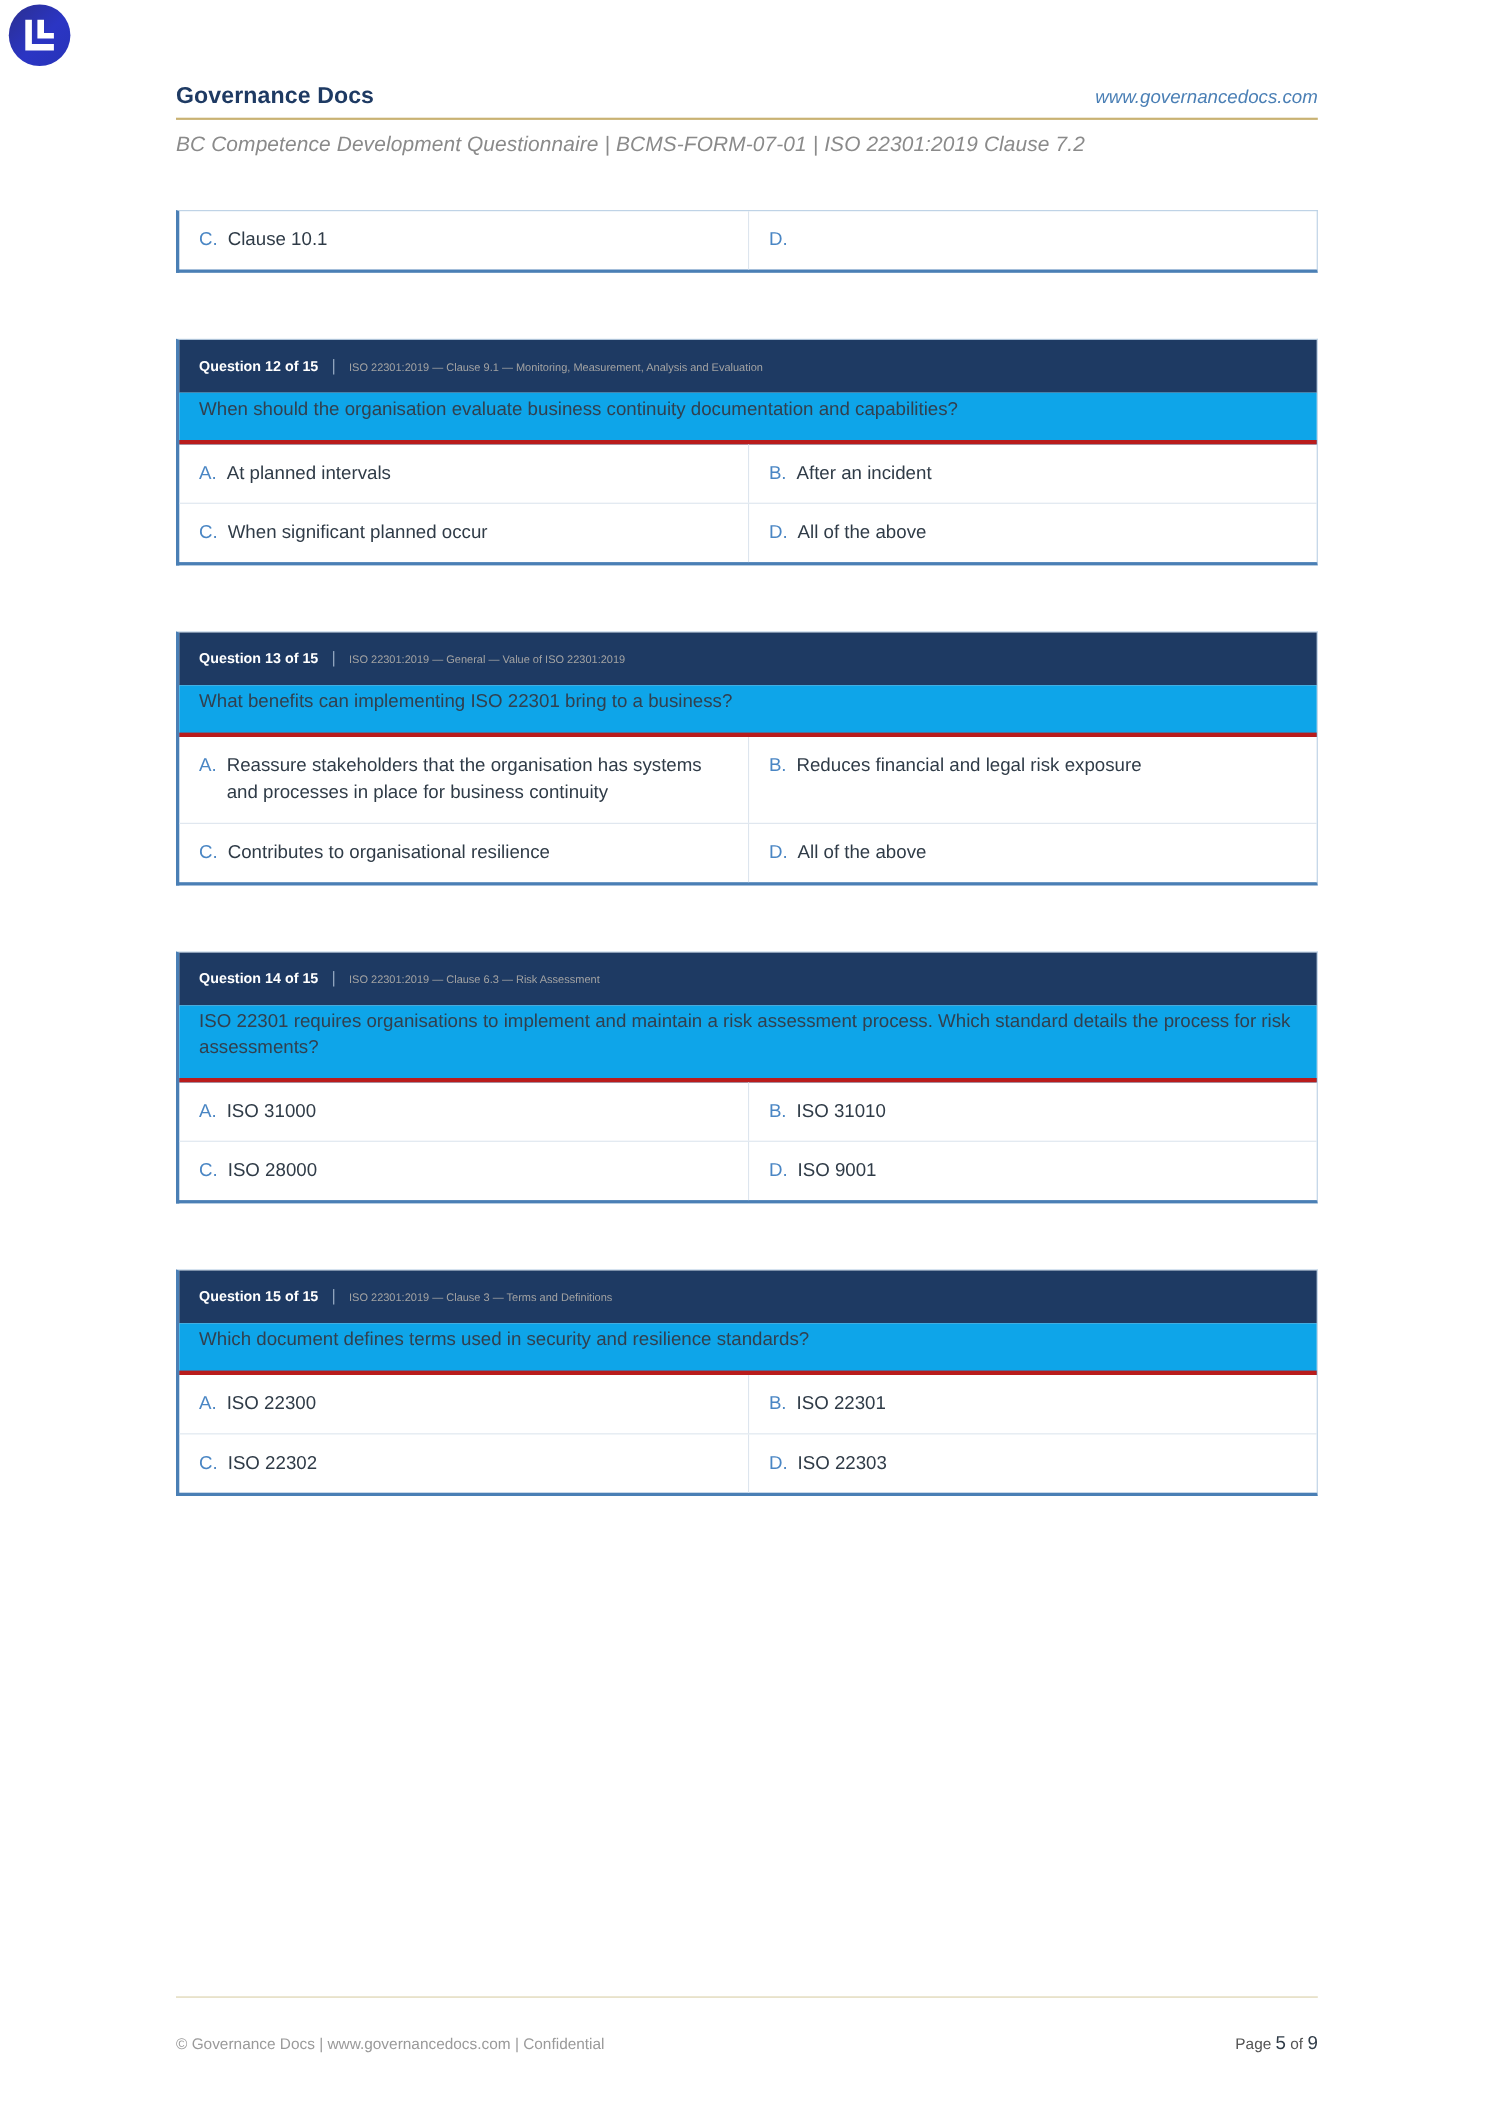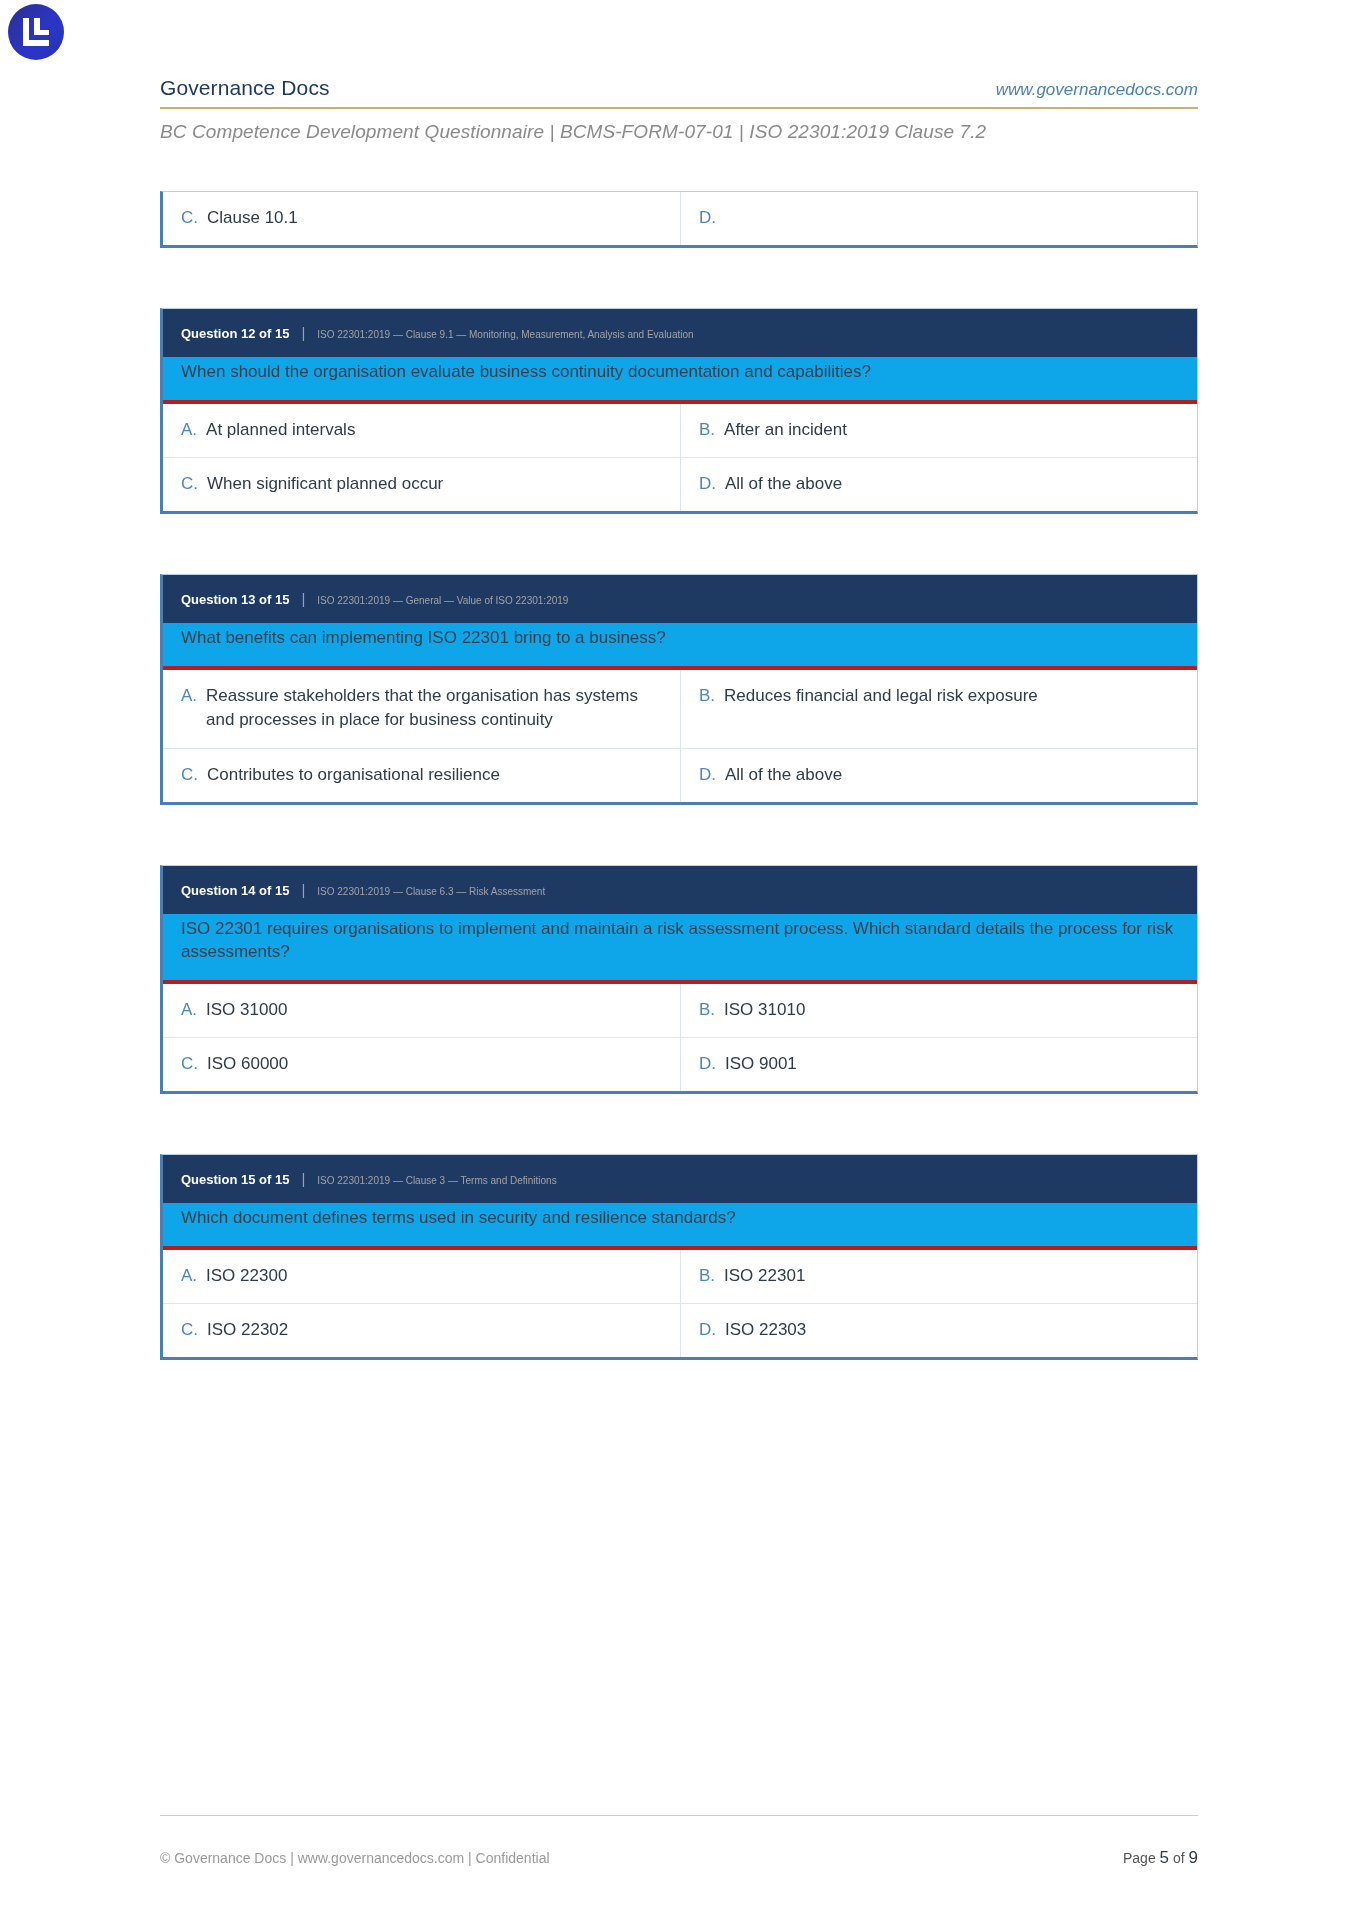--- a/index.html
+++ b/index.html
@@ -44,21 +44,21 @@
   }
   .header-row {
     display: flex;
     align-items: baseline;
     justify-content: space-between;
     padding-bottom: 7px;
     border-bottom: 2px solid #c9b273;
   }
   .brand-title {
     font-size: 21px;
-    font-weight: normal;
+    font-weight: bold;
     color: #1e3a63;
     letter-spacing: 0.1px;
   }
   .brand-url {
     font-size: 17px;
     color: #4a7fb5;
     font-style: italic;
   }
   .header-meta {
     margin-top: 12px;
@@ -275,21 +275,21 @@
           <span class="ans-text">ISO 31000</span>
         </div>
         <div class="ans-cell">
           <span class="ans-letter">B.</span>
           <span class="ans-text">ISO 31010</span>
         </div>
       </div>
       <div class="ans-row">
         <div class="ans-cell">
           <span class="ans-letter">C.</span>
-          <span class="ans-text">ISO 60000</span>
+          <span class="ans-text">ISO 28000</span>
         </div>
         <div class="ans-cell">
           <span class="ans-letter">D.</span>
           <span class="ans-text">ISO 9001</span>
         </div>
       </div>
     </div>
   </div>
 
   <div class="q-block">

